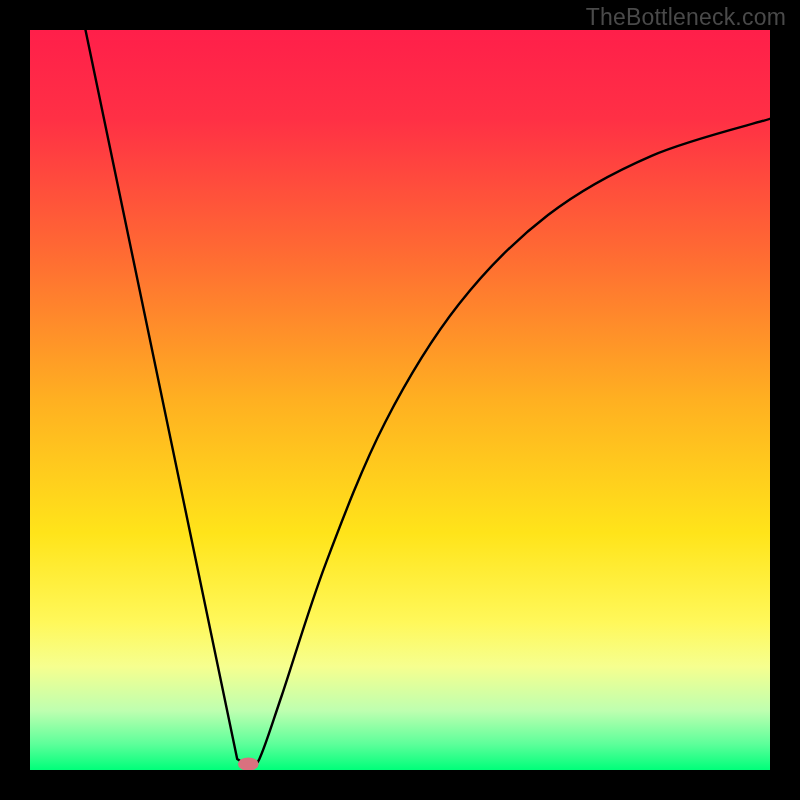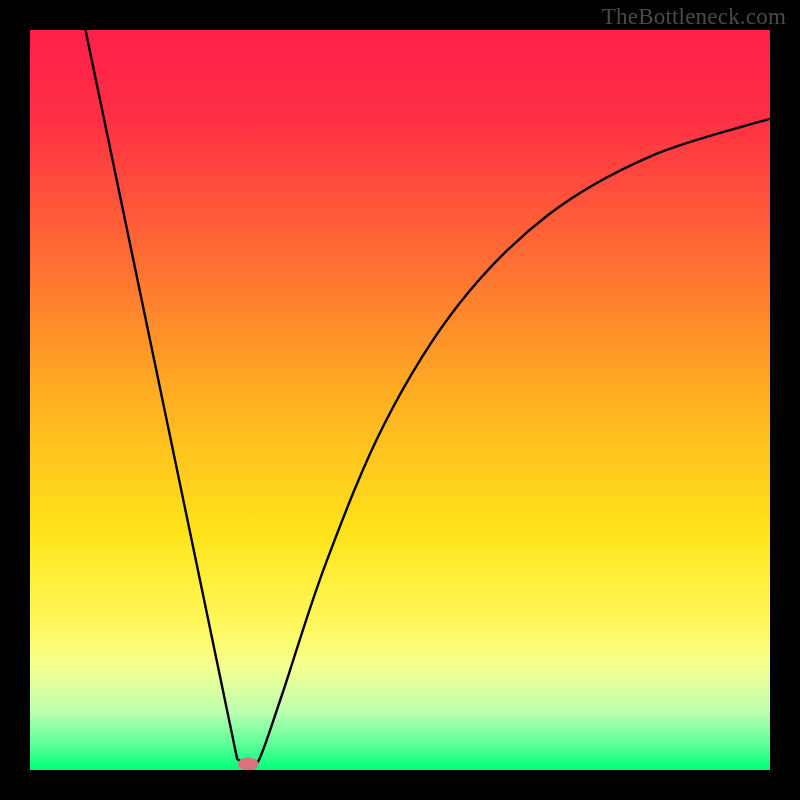--- a/index.html
+++ b/index.html
@@ -9,21 +9,20 @@
     height: 800px;
     background: #000;
     overflow: hidden;
     font-family: Arial, Helvetica, sans-serif;
   }
   .frame {
     position: relative;
     width: 800px;
     height: 584px;
     background: #000;
-    font-family: Liberation Serif, serif;
   }
   .watermark {
     position: absolute;
     top: 4px;
     right: 14px;
     color: #4a4a4a;
     font-size: 23px;
     font-weight: 400;
     letter-spacing: 0.2px;
     z-index: 10;

